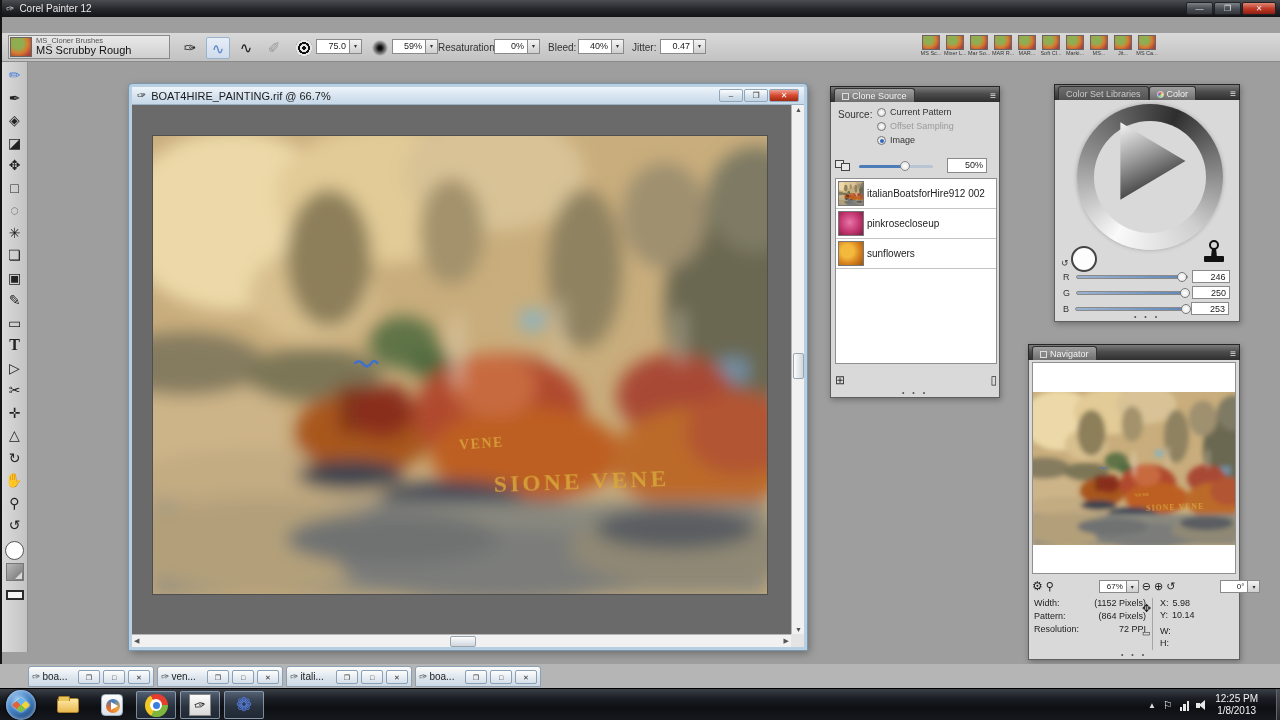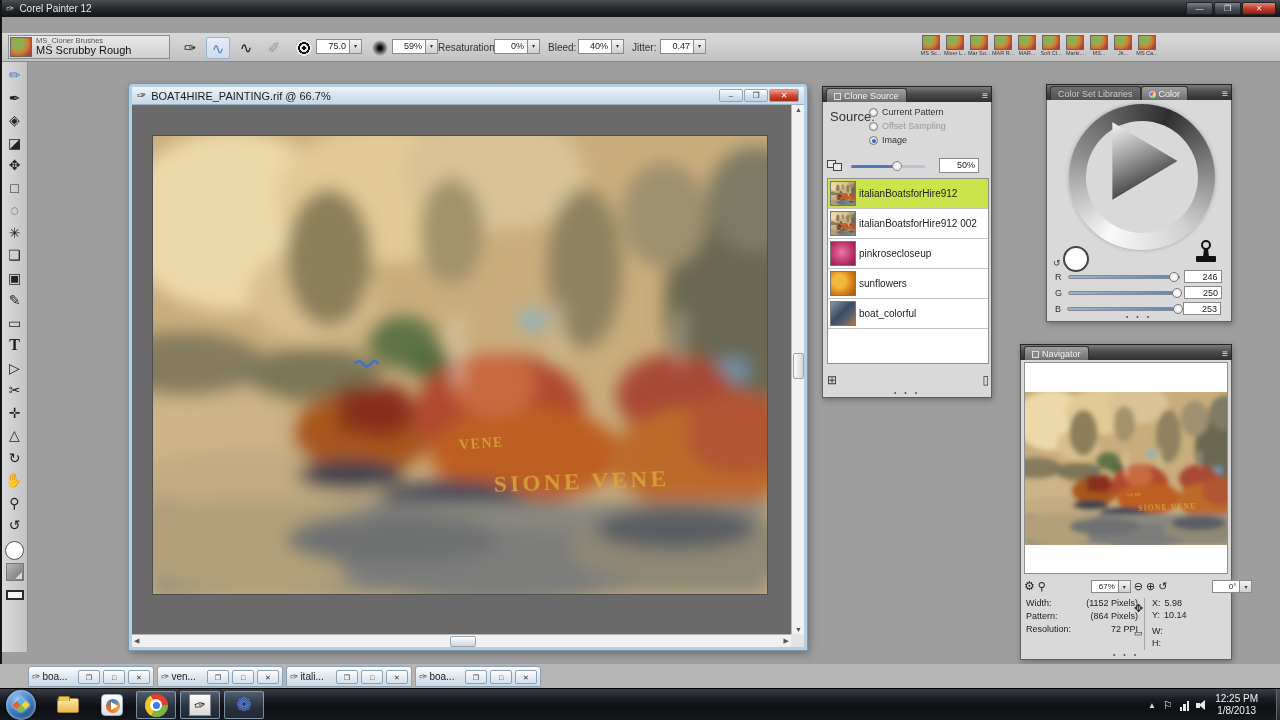--- a/index.html
+++ b/index.html
@@ -79,38 +79,38 @@
   .vscroll { position:absolute; right:0; top:0; width:13px; height:529px; background:#f1f1f1; border-left:1px solid #b5b5b5;}
   .vscroll .thumb { position:absolute; left:1px; top:248px; width:11px; height:26px;
     background:linear-gradient(to right,#fdfdfd,#cfd6dd); border:1px solid #9aa5b0; border-radius:2px;}
   .hscroll { position:absolute; left:0; bottom:0; height:13px; width:659px; background:#f1f1f1; border-top:1px solid #b5b5b5;}
   .hscroll .thumb { position:absolute; top:1px; left:318px; width:26px; height:11px;
     background:linear-gradient(#fdfdfd,#cfd6dd); border:1px solid #9aa5b0; border-radius:2px;}
   .scroll-arrow { position:absolute; font-size:7px; color:#555; }
   .corner { position:absolute; right:0; bottom:0; width:13px; height:13px; background:#e4e4e4; }
 
   
-  .panel { position:absolute; box-shadow:1px 2px 6px rgba(0,0,0,.3); }
+  .panel { position:absolute; box-shadow:1px 2px 6px rgba(0,0,0,.3);margin-left:8px; }
   .panel-tabbar { height:16px; background:linear-gradient(#7b7b7b,#4c4c4c 45%,#2f2f2f);
     border:1px solid #262626; border-bottom:none; display:flex; align-items:flex-end; padding:1px 3px 0; }
   .panel-tab { height:14px; background:linear-gradient(#a0a0a0,#6e6e6e); color:#f2f2f2; font-size:9px;
     padding:1px 7px 0; border-radius:3px 3px 0 0; border:1px solid #333; border-bottom:none;
     display:flex; align-items:center; gap:3px; white-space:nowrap;}
   .panel-tab.inactive { background:linear-gradient(#6e6e6e,#525252); color:#c9c9c9; }
   .tab-mini-icon { width:7px; height:7px; border:1px solid #ddd; background:#888; display:inline-block; }
   .tab-mini-icon.round { border-radius:50%; background:conic-gradient(#e66,#ee6,#6e6,#66e,#e66); }
   .panel-menu-icon { margin-left:auto; color:#e0e0e0; font-size:10px; align-self:center; }
   .panel-body { background:#d9d9d9; border:1px solid #5f5f5f; border-top:none; position:relative; }
   .grip-dots { position:absolute; bottom:1px; left:0; right:0; text-align:center; color:#555; font-size:7px; letter-spacing:3px; }
   .grip-dots::after { content:"• • •"; }
 
   
   .clone-panel { left:822px; top:86px; width:170px; }
   .clone-body { height:296px; }
-  .src-label { position:absolute; left:7px; top:7px; font-size:13px; color:#333; }
+  .src-label { position:absolute; left:7px; top:7px; font-size:10px; color:#333; }
   .radio-row { position:absolute; left:46px; display:flex; align-items:center; gap:4px; font-size:9px; color:#333; }
   .radio-row.disabled { color:#9a9a9a; }
   .radio { width:9px; height:9px; border-radius:50%; border:1px solid #777; background:radial-gradient(#fff,#d2d2d2); position:relative;}
   .radio.sel::after { content:""; position:absolute; left:2px; top:2px; width:4px; height:4px; border-radius:50%; background:#2d66c4; }
   .clone-slider-row { position:absolute; left:4px; top:56px; width:162px; height:16px; }
   .dup-icon { position:absolute; left:0; top:2px; width:9px; height:8px; border:1px solid #444; background:#e8e8e8;}
   .dup-icon.two { left:6px; top:5px; }
   .slider-track { position:absolute; left:24px; top:7px; width:74px; height:3px; background:#b9c4d2; border-radius:2px;}
   .slider-fill { position:absolute; left:0; top:0; height:3px; width:60%; background:#4d7db8; border-radius:2px;}
   .slider-thumb { position:absolute; left:55%; top:-4px; width:10px; height:10px; border-radius:50%;
@@ -454,43 +454,33 @@
         <span class="dup-icon two"></span>
         <div class="slider-track">
           <div class="slider-fill"></div>
           <div class="slider-thumb"></div>
         </div>
         <div class="vwrap" style="left:112px;top:0">
           <span class="vbox" style="min-width:40px">50%</span>
         </div>
       </div>
       <div class="clone-list">
-        <div class="clone-row selected">
-          <svg class="clone-thumb" viewBox="0 0 1152 864" preserveAspectRatio="none">
-              <use href="#painting"></use>
-            </svg>
-          <span>italianBoatsforHire912</span>
-        </div>
         <div class="clone-row">
           <svg class="clone-thumb" viewBox="0 0 1152 864" preserveAspectRatio="none">
               <use href="#painting"></use>
             </svg>
           <span>italianBoatsforHire912 002</span>
         </div>
         <div class="clone-row">
           <div class="clone-thumb thumb-rose"></div>
           <span>pinkrosecloseup</span>
         </div>
         <div class="clone-row">
           <div class="clone-thumb thumb-sun"></div>
           <span>sunflowers</span>
-        </div>
-        <div class="clone-row">
-          <div class="clone-thumb thumb-boat"></div>
-          <span>boat_colorful</span>
         </div>
       </div>
       <div class="clone-bottombar">
         <span class="cb-icon">⊞</span>
         <span class="cb-icon right">▯</span>
       </div>
       <div class="grip-dots"></div>
     </div>
   </div>
 

